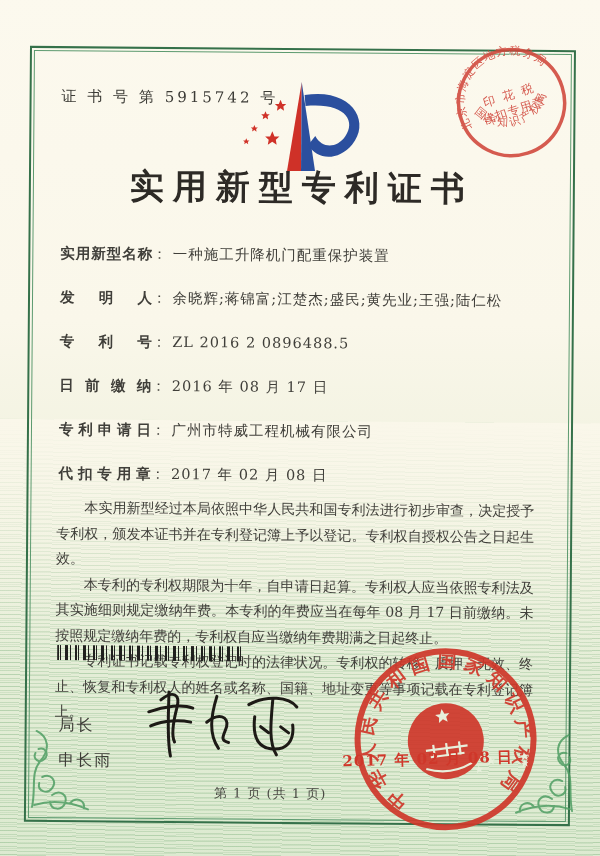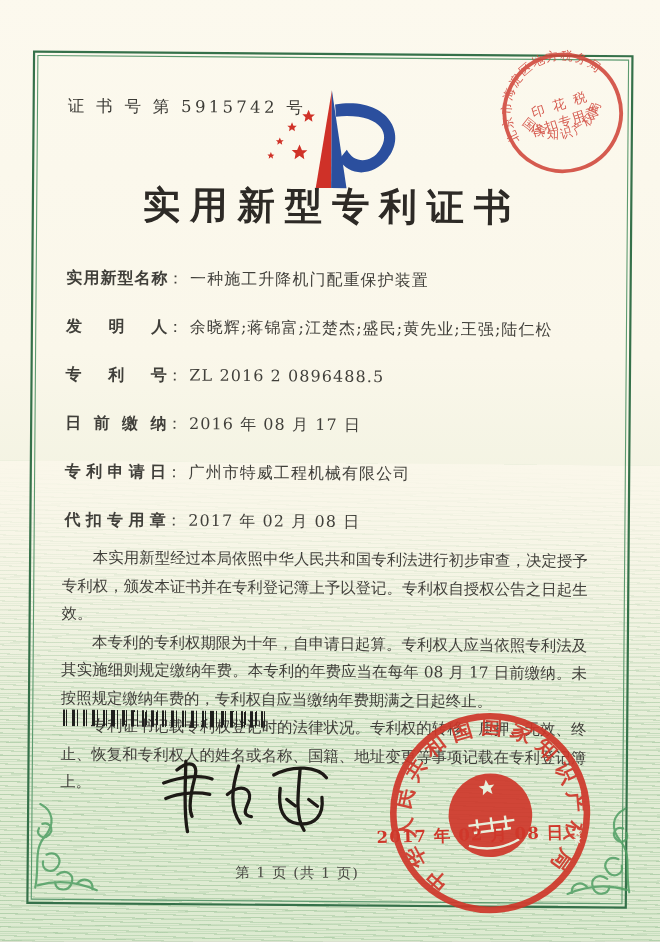--- a/index.html
+++ b/index.html
@@ -161,20 +161,24 @@
     </div>
 
     <div class="body-text">
       <p>本实用新型经过本局依照中华人民共和国专利法进行初步审查，决定授予专利权，颁发本证书并在专利登记簿上予以登记。专利权自授权公告之日起生效。</p>
       <p>本专利的专利权期限为十年，自申请日起算。专利权人应当依照专利法及其实施细则规定缴纳年费。本专利的年费应当在每年 08 月 17 日前缴纳。未按照规定缴纳年费的，专利权自应当缴纳年费期满之日起终止。</p>
       <p>专利证书记载专利权登记时的法律状况。专利权的转移、质押、无效、终止、恢复和专利权人的姓名或名称、国籍、地址变更等事项记载在专利登记簿上。</p>
     </div>
 
     <div class="barcode"></div>
 
+    <div class="signer">
+      <div>局长</div>
+      <div>申长雨</div>
+    </div>
 
     <svg class="signature" width="180" height="90" viewBox="0 0 180 90">
       <g fill="none" stroke="#1d1a16" stroke-width="3" stroke-linecap="round" stroke-linejoin="round">
         <path d="M30,18 C42,8 50,12 46,26 C43,38 40,52 44,60"></path>
         <path d="M18,30 C34,24 52,22 62,26"></path>
         <path d="M20,44 C34,38 50,38 60,40"></path>
         <path d="M38,10 C38,30 36,55 40,74"></path>
         <path d="M86,14 C80,34 78,52 88,66"></path>
         <path d="M76,40 C88,30 98,34 96,44 C94,52 88,58 98,60"></path>
         <path d="M118,22 C136,12 158,14 166,24"></path>

